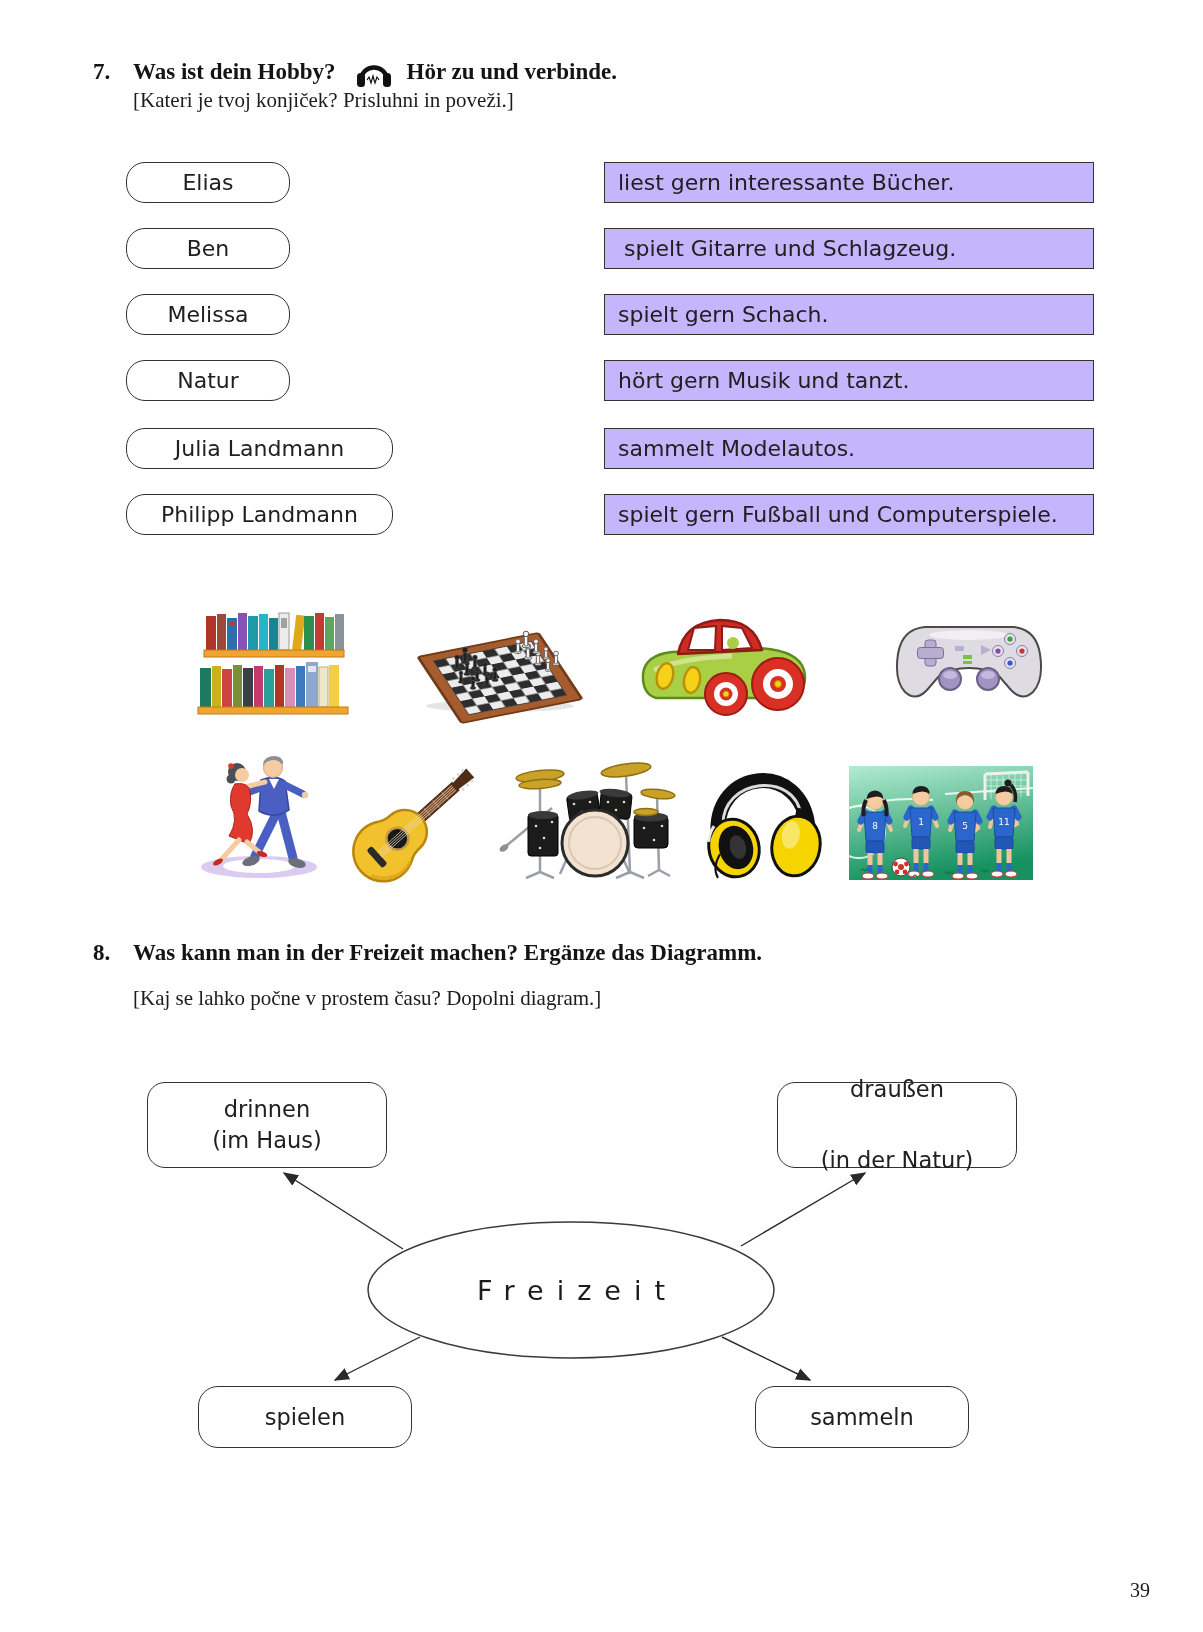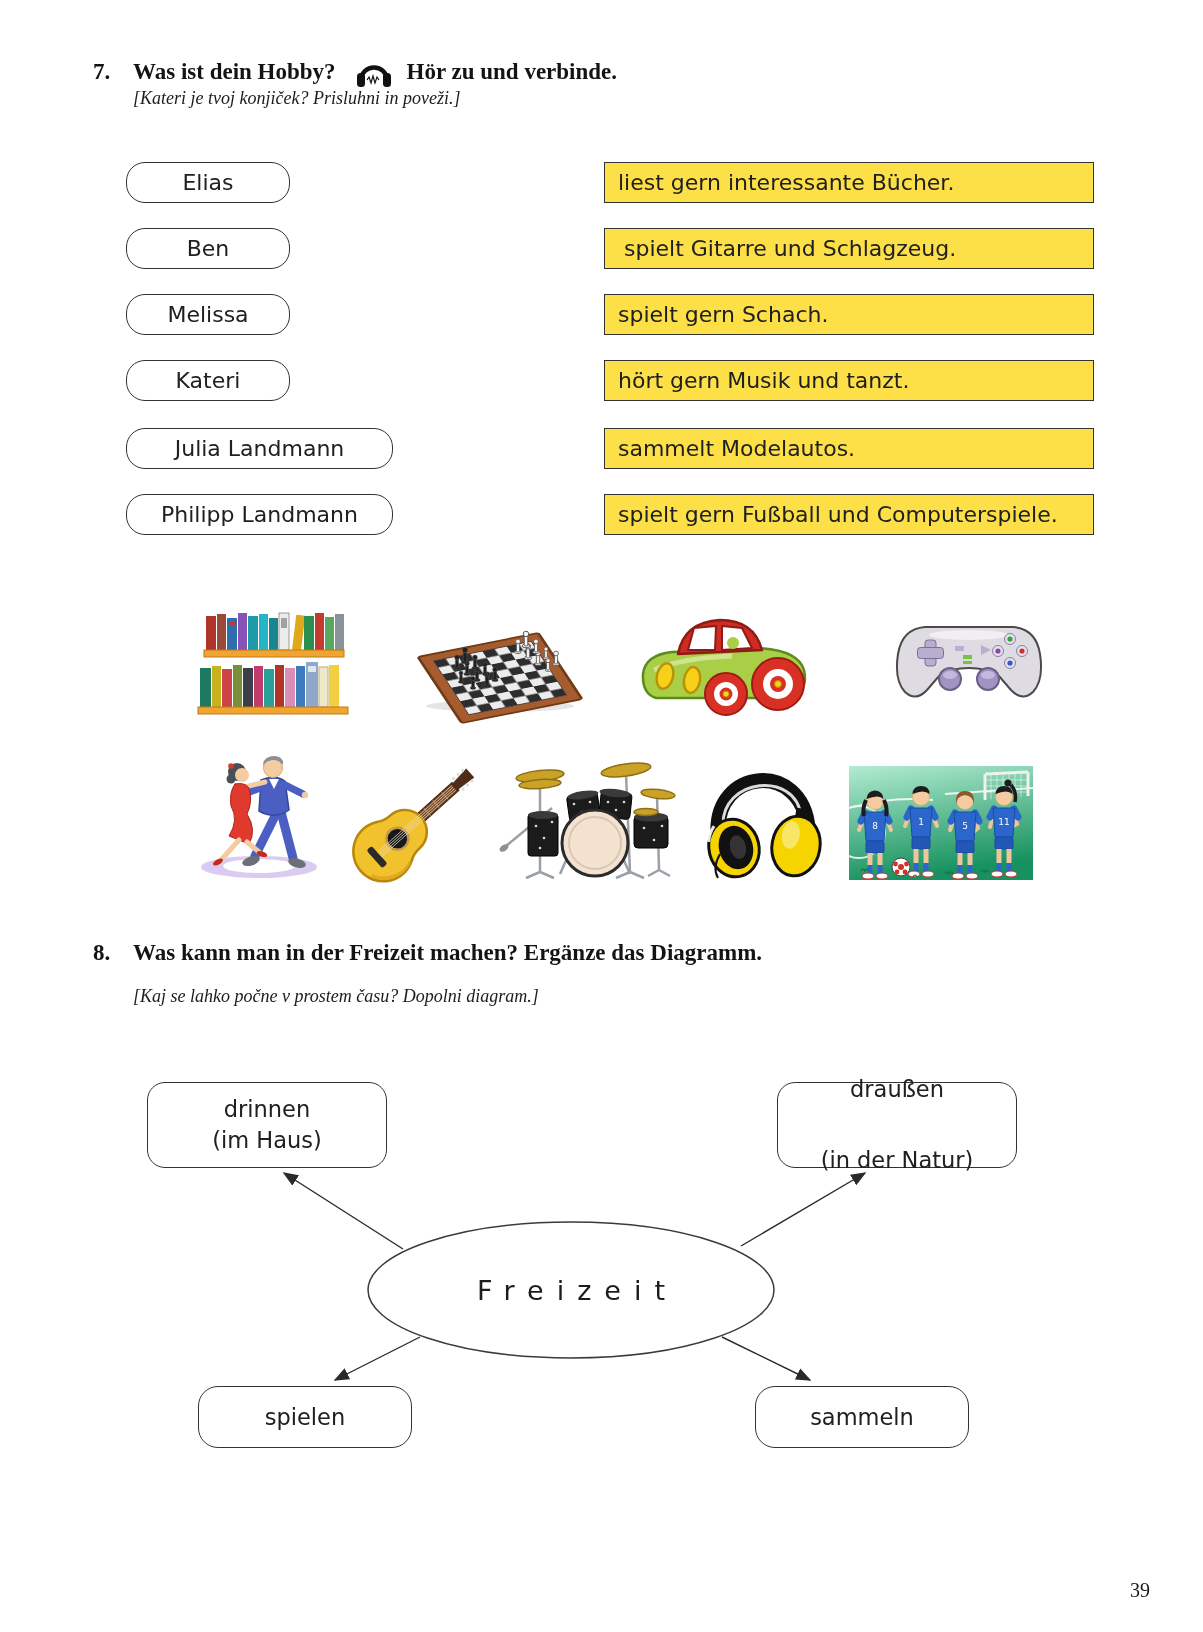--- a/index.html
+++ b/index.html
@@ -1,24 +1,24 @@
 <!DOCTYPE html>
 <html><head>
 <meta charset="utf-8">
 <style>
   html,body{margin:0;padding:0;background:#ffffff;}
   .page{position:relative;width:1203px;height:1632px;background:#fff;overflow:hidden;
         font-family:"DejaVu Sans",sans-serif;color:#1f1f1f;}
   .ex-header{position:absolute;display:flex;align-items:center;
         font-family:"Liberation Serif",serif;font-weight:700;font-size:23px;color:#141414;}
   .ex-num{display:inline-block;width:40px;}
-  .ex-sub{position:absolute;font-family:"Liberation Serif",serif;font-size:18px;color:#1c1c1c;font-style:italic;}
+  .ex-sub{position:absolute;font-family:"Liberation Serif",serif;font-size:21px;color:#1c1c1c;}
   .pill{position:absolute;border:1.4px solid #333;border-radius:19px;background:#fff;
         display:flex;align-items:center;justify-content:center;font-size:22px;color:#202020;box-sizing:border-box;}
-  .rectbox{position:absolute;border:1.4px solid #333;background:#fde047;display:flex;align-items:center;
+  .rectbox{position:absolute;border:1.4px solid #333;background:#c4b5fd;display:flex;align-items:center;
         padding-left:13px;font-size:22px;color:#202020;box-sizing:border-box;}
   .imgtile{position:absolute;}
   .imgtile svg{display:block;overflow:visible;}
   .dbox{position:absolute;border:1.4px solid #333;border-radius:18px;background:#fff;
         display:flex;flex-direction:column;align-items:center;justify-content:center;
         font-size:22.5px;line-height:31px;color:#202020;text-align:center;box-sizing:border-box;}
   .dbox.small{border-radius:20px;}
   .freizeit{position:absolute;left:401px;top:1271px;width:340px;height:38px;
         display:flex;align-items:center;justify-content:center;
         font-size:27px;letter-spacing:13px;color:#1c1c1c;padding-left:13px;box-sizing:border-box;}
@@ -50,21 +50,21 @@
   <div class="pill" style="left:126px;top:162px;width:164px;height:41px;">
       <span>Elias</span>
     </div>
   <div class="pill" style="left:126px;top:228px;width:164px;height:41px;">
       <span>Ben</span>
     </div>
   <div class="pill" style="left:126px;top:294px;width:164px;height:41px;">
       <span>Melissa</span>
     </div>
   <div class="pill" style="left:126px;top:360px;width:164px;height:41px;">
-      <span>Kateri</span>
+      <span>Natur</span>
     </div>
   <div class="pill" style="left:126px;top:428px;width:267px;height:41px;">
       <span>Julia Landmann</span>
     </div>
   <div class="pill" style="left:126px;top:494px;width:267px;height:41px;">
       <span>Philipp Landmann</span>
     </div>
 
   <div class="rectbox" style="left:604px;top:162px;width:490px;height:41px;">
       <span>liest gern interessante Bücher.</span>

